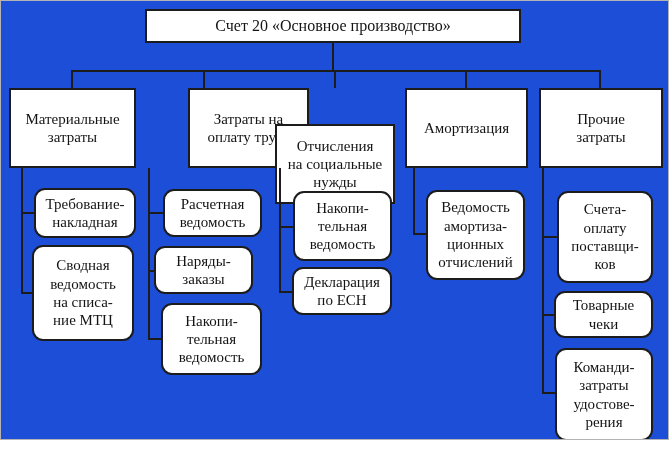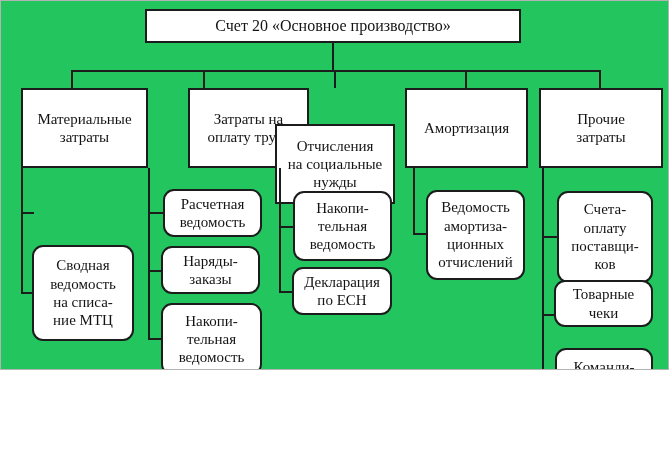--- a/index.html
+++ b/index.html
@@ -4,23 +4,23 @@
 <style>
   html, body {
     margin: 0;
     padding: 0;
     background: #ffffff;
     font-family: "Liberation Serif", "DejaVu Serif", serif;
   }
   .canvas {
     position: relative;
     width: 669px;
-    height: 370px;
+    height: 440px;
     box-sizing: border-box;
-    background: #22c55e;
+    background: #1d4ed8;
     border: 1px solid #b3b3b3;
     overflow: hidden;
   }
   .box {
     position: absolute;
     box-sizing: border-box;
     border: 2px solid #1c1c1c;
     background: #ffffff;
     display: flex;
     align-items: center;
@@ -61,21 +61,21 @@
   </div>
 
   <div class="line v" style="left:331px; top:42px; height:28px;"></div>
   <div class="line h" style="left:70px; top:69px; width:530px;"></div>
   <div class="line v" style="left:70px;  top:69px; height:18px;"></div>
   <div class="line v" style="left:202px; top:69px; height:18px;"></div>
   <div class="line v" style="left:333px; top:69px; height:18px;"></div>
   <div class="line v" style="left:464px; top:69px; height:18px;"></div>
   <div class="line v" style="left:598px; top:69px; height:18px;"></div>
 
-  <div class="box cat-box" style="left:20px; width:127px;">
+  <div class="box cat-box" style="left:8px; width:127px;">
     <span>Материальные
 затраты</span>
   </div>
   <div class="box cat-box" style="left:143px; width:121px;margin-left:44px;">
     <span>Затраты на
 оплату труда</span>
   </div>
   <div class="box cat-box" style="left:274px; width:120px;margin-top:36px;">
     <span>Отчисления
 на социальные
@@ -85,36 +85,40 @@
     <span>Амортизация</span>
   </div>
   <div class="box cat-box" style="left:538px; width:124px;">
     <span>Прочие
 затраты</span>
   </div>
 
   <div class="line v" style="left:20px; top:167px; height:125px;"></div>
   <div class="line h" style="left:20px; top:211px; width:13px;"></div>
   <div class="line h" style="left:20px; top:291px; width:11px;"></div>
+  <div class="box leaf-box" style="left:33px; top:187px; width:102px; height:50px;">
+    <span>Требование-
+накладная</span>
+  </div>
   <div class="box leaf-box" style="left:31px; top:244px; width:102px; height:96px;">
     <span>Сводная
 ведомость
 на списа-
 ние МТЦ</span>
   </div>
 
   <div class="line v" style="left:147px; top:167px; height:171px;"></div>
   <div class="line h" style="left:147px; top:211px; width:15px;"></div>
   <div class="line h" style="left:147px; top:269px; width:15px;"></div>
   <div class="line h" style="left:147px; top:337px; width:13px;"></div>
   <div class="box leaf-box" style="left:162px; top:188px; width:99px; height:48px;">
     <span>Расчетная
 ведомость</span>
   </div>
-  <div class="box leaf-box" style="left:160px; top:245px; width:99px; height:48px;">
+  <div class="box leaf-box" style="left:153px; top:245px; width:99px; height:48px;">
     <span>Наряды-
 заказы</span>
   </div>
   <div class="box leaf-box" style="left:160px; top:302px; width:101px; height:72px;">
     <span>Накопи-
 тельная
 ведомость</span>
   </div>
 
   <div class="line v" style="left:278px; top:167px; height:125px;"></div>
@@ -142,24 +146,24 @@
   <div class="line v" style="left:541px; top:167px; height:226px;"></div>
   <div class="line h" style="left:541px; top:235px; width:15px;"></div>
   <div class="line h" style="left:541px; top:313px; width:12px;"></div>
   <div class="line h" style="left:541px; top:391px; width:13px;"></div>
   <div class="box leaf-box" style="left:556px; top:190px; width:96px; height:92px;">
     <span>Счета-
 оплату
 поставщи-
 ков</span>
   </div>
-  <div class="box leaf-box" style="left:553px; top:279px; width:99px; height:47px;">
+  <div class="box leaf-box" style="left:553px; top:290px; width:99px; height:47px;">
     <span>Товарные
 чеки</span>
   </div>
   <div class="box leaf-box" style="left:554px; top:347px; width:98px; height:93px;">
     <span>Команди-
-ровочные
+затраты
 удостове-
 рения</span>
   </div>
 
 </div>
 
 </body></html>

